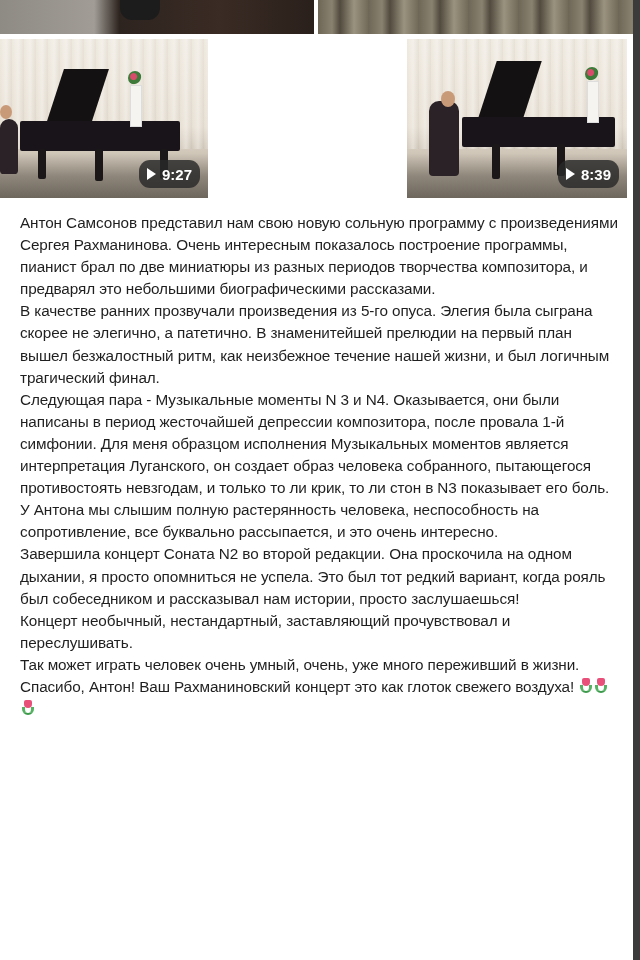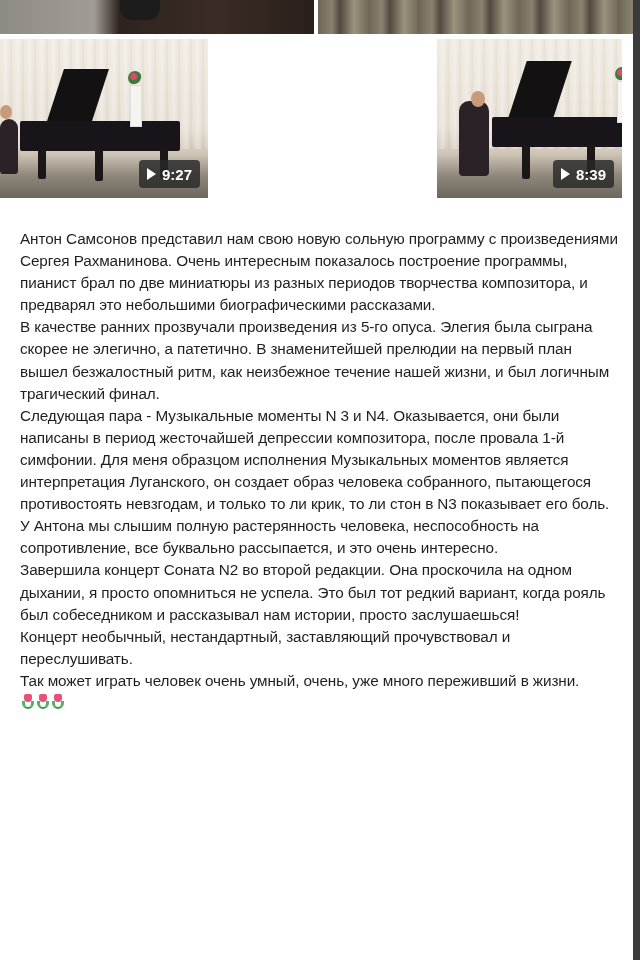--- a/index.html
+++ b/index.html
@@ -9,36 +9,36 @@
   .photo { position:absolute; overflow:hidden; }
   .photo-top-left { left:0; top:0; width:314px; height:34px;
     background: linear-gradient(90deg, #8e8a84 0%, #a19d96 30%, #2e241f 38%, #3a2b24 70%, #2a201b 100%); }
   .photo-top-right { left:318px; top:0; width:315px; height:34px;
     background: repeating-linear-gradient(90deg, #6d6656 0px, #8a8270 14px, #514a3e 22px, #9a937f 36px, #736b5a 50px); }
   .shoe { position:absolute; left:120px; top:0; width:40px; height:20px; background:#1c1c1c; border-radius:0 0 12px 12px; }
   .thumb { position:absolute; top:39px; height:159px; overflow:hidden;
     background: linear-gradient(180deg, #efe9df 0%, #e7dfd3 55%, #cfc6b8 72%, #8f877b 86%, #6d665d 100%); }
   .thumb-1 { left:0; width:208px; }
   .thumb-2 { left:213px; width:208px; }
-  .thumb-3 { left:437px; width:185px; }
+  .thumb-3 { left:407px; width:220px; }
   .curtain { position:absolute; left:0; top:0; width:100%; height:110px;
     background: repeating-linear-gradient(90deg, rgba(255,255,255,0.0) 0px, rgba(255,255,255,0.35) 6px, rgba(0,0,0,0.03) 12px); }
   .piano-lid { position:absolute; background:#141112; }
   .piano-body { position:absolute; background:#18141a; border-radius:2px; }
   .piano-leg { position:absolute; width:8px; background:#1b1718; border-radius:2px; }
   .pianist { position:absolute; background:#2a2226; border-radius:10px 10px 4px 4px; }
   .head { position:absolute; background:#c99a78; border-radius:50%; }
   .flowers { position:absolute; width:14px; height:14px; border-radius:50%;
     background: radial-gradient(circle at 40% 40%, #d94b6a 0 3px, #3e7a3a 4px 7px, transparent 8px); }
   .pedestal { position:absolute; width:10px; height:40px; background:#f6f4f0; border:1px solid #ddd; }
   .badge { position:absolute; right:8px; bottom:10px; height:28px; padding:0 8px 0 8px;
-    background:rgba(40,40,40,0.82); border-radius:4px; display:flex; align-items:center; gap:6px; color:#fff;
+    background:rgba(40,40,40,0.82); border-radius:11px; display:flex; align-items:center; gap:6px; color:#fff;
     font-size:15px; font-weight:bold;text-align:center; }
   .play-icon { width:0; height:0; border-left:9px solid #fff; border-top:6px solid transparent; border-bottom:6px solid transparent; }
-  .post-text { position:absolute; left:20px; top:212px; width:600px; font-size:15.3px; line-height:22.1px; color:#1f1f1f; letter-spacing:-0.1px;margin-top:16px; }
+  .post-text { position:absolute; left:20px; top:212px; width:600px; font-size:15.3px; line-height:22.1px; color:#1f1f1f; letter-spacing:-0.1px; }
   .post-text p { margin:0; white-space:normal; }
   .tulip { display:inline-block; width:14px; height:16px; position:relative; margin-left:1px; vertical-align:-2px; }
   .tulip::before { content:""; position:absolute; left:3px; top:0; width:8px; height:8px; background:#e8507a; border-radius:2px 2px 50% 50%; }
   .tulip::after { content:""; position:absolute; left:1px; top:7px; width:12px; height:8px; border-bottom:2px solid #3d9a4c; border-left:3px solid #54b162; border-right:3px solid #54b162; border-radius:0 0 6px 6px; box-sizing:border-box; }
 </style>
 </head>
 <body>
 
 <div class="feed">
 
@@ -81,17 +81,17 @@
     </div>
   </div>
 
   <div class="post-text">
     <p>Антон Самсонов представил нам свою новую сольную программу с произведениями Сергея Рахманинова. Очень интересным показалось построение программы, пианист брал по две миниатюры из разных периодов творчества композитора, и предварял это небольшими биографическими рассказами.</p>
     <p>В качестве ранних прозвучали произведения из 5-го опуса. Элегия была сыграна скорее не элегично, а патетично. В знаменитейшей прелюдии на первый план вышел безжалостный ритм, как неизбежное течение нашей жизни, и был логичным трагический финал.</p>
     <p>Следующая пара - Музыкальные моменты N 3 и N4. Оказывается, они были написаны в период жесточайшей депрессии композитора, после провала 1-й симфонии. Для меня образцом исполнения Музыкальных моментов является интерпретация Луганского, он создает образ человека собранного, пытающегося противостоять невзгодам, и только то ли крик, то ли стон в N3 показывает его боль. У Антона мы слышим полную растерянность человека, неспособность на сопротивление, все буквально рассыпается, и это очень интересно.</p>
     <p>Завершила концерт Соната N2 во второй редакции. Она проскочила на одном дыхании, я просто опомниться не успела. Это был тот редкий вариант, когда рояль был собеседником и рассказывал нам истории, просто заслушаешься!</p>
     <p>Концерт необычный, нестандартный, заставляющий прочувствовал и переслушивать.</p>
     <p>Так может играть человек очень умный, очень, уже много переживший в жизни.</p>
-    <p> <span class="tulip"></span><span class="tulip"></span><span class="tulip"></span></p>
+    <p><span>Спасибо, Антон! Ваш Рахманиновский концерт это как глоток свежего воздуха!</span> <span class="tulip"></span><span class="tulip"></span><span class="tulip"></span></p>
   </div>
 </div>
 
 <div class="right-strip"></div>
 
 </body></html>

